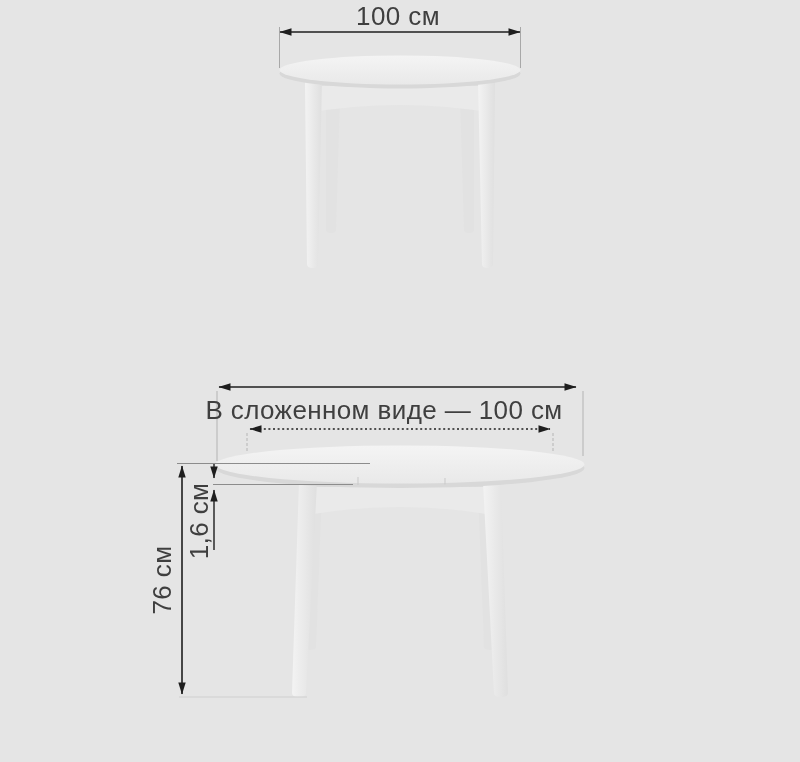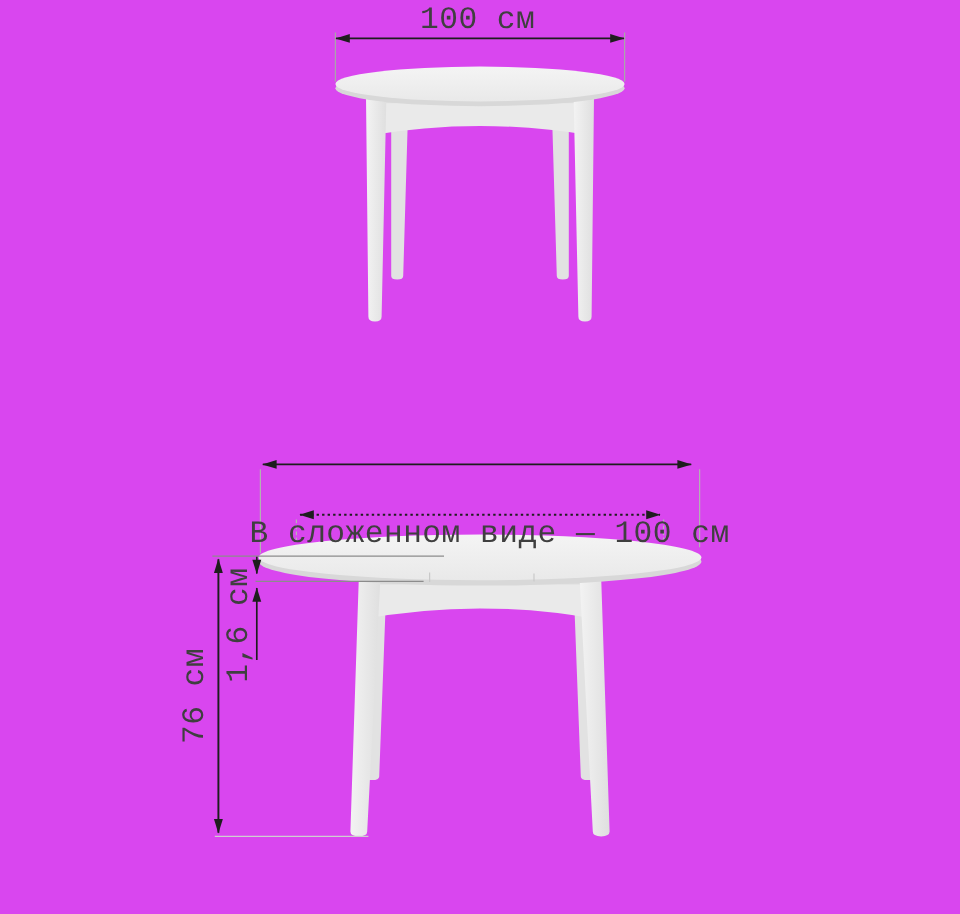--- a/index.html
+++ b/index.html
@@ -1,21 +1,21 @@
 <!DOCTYPE html>
 <html><head>
 <meta charset="utf-8">
 <style>
   html,body{margin:0;padding:0;background:#ffffff;}
   .canvas{
     position:relative;
     width:800px;height:762px;
-    background:#d946ef;
+    background:#e5e5e5;
     overflow:hidden;
-    font-family:Liberation Mono, monospace;
+    font-family:Liberation Sans, sans-serif;
   }
   .drawing{position:absolute;left:0;top:0;}
   .lbl{
     position:absolute;
     font-size:26px;
     color:#3f3f3f;
     letter-spacing:0.4px;
     white-space:nowrap;
     text-align:center;
     line-height:30px;
@@ -97,19 +97,19 @@
     <g>
       <line x1="214" y1="464" x2="214" y2="478" stroke="#1e1e1e" stroke-width="1.4" marker-end="url(#arw)"></line>
       <line x1="213" y1="484.5" x2="353" y2="484.5" stroke="#8c8c8c" stroke-width="1"></line>
       <line x1="214" y1="550" x2="214" y2="490" stroke="#1e1e1e" stroke-width="1.4" marker-end="url(#arw)"></line>
     </g>
   </svg>
 
   <div class="lbl" style="left:98px;top:1px;width:600px;">100 см</div>
 
 
-  <div class="lbl" style="left:108px;top:395px;width:600px;margin-top:35px;">В сложенном виде — 100 см</div>
+  <div class="lbl" style="left:84px;top:395px;width:600px;">В сложенном виде — 100 см</div>
 
   <div class="lbl vert" style="left:102px;top:565px;">76 см</div>
 
   <div class="lbl vert" style="left:139px;top:506px;">1,6 см</div>
 
 </div>
 
 </body></html>

